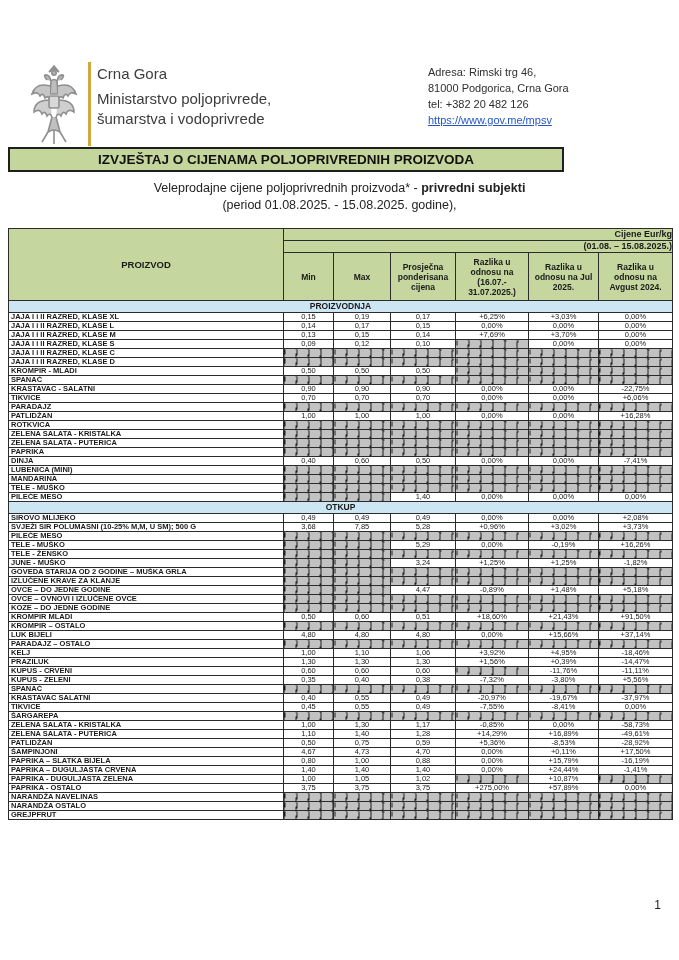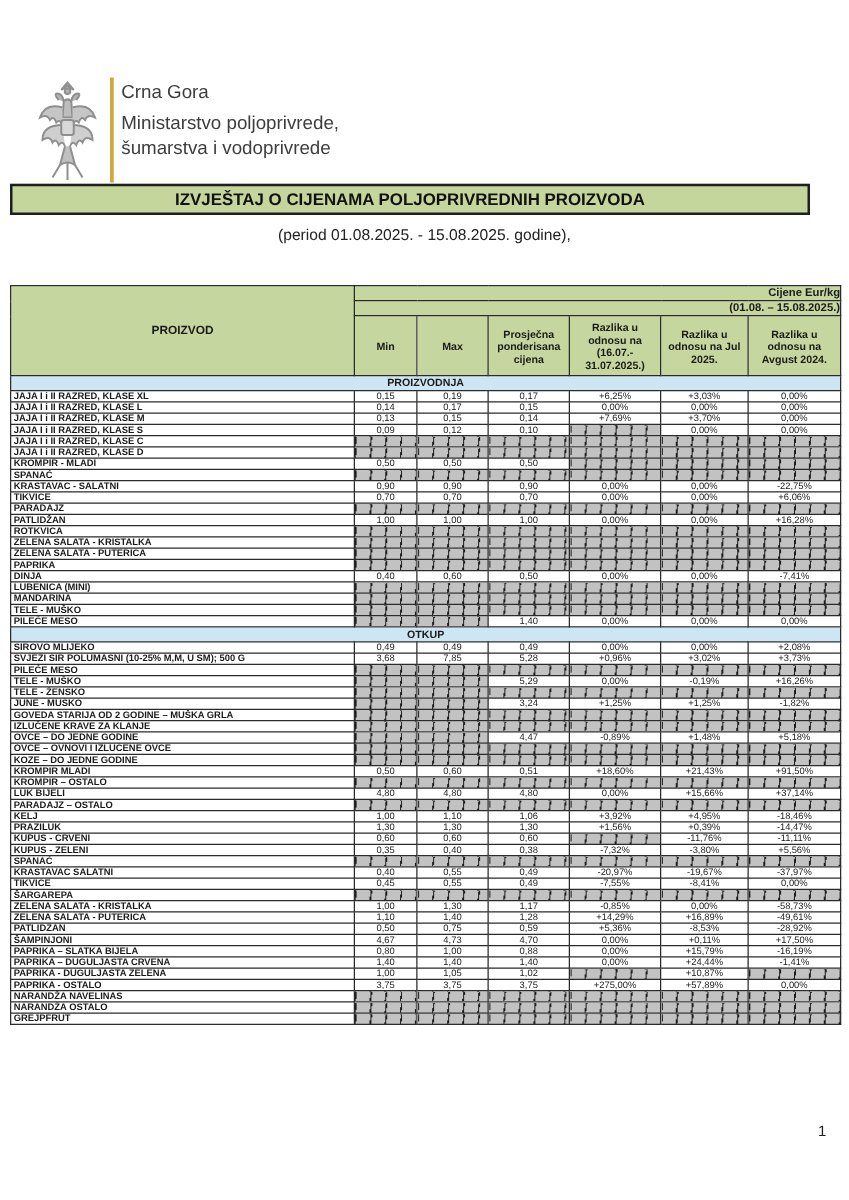--- a/index.html
+++ b/index.html
@@ -37,21 +37,21 @@
     left: 428px; top: 64px;
     font-size: 11px; line-height: 16px;
     color: #2e2e2e;
   }
   .addr-link { color: #2456c7; text-decoration: underline; }
 
   
   .title-banner {
     position: absolute;
     left: 8px; top: 147px;
-    width: 640px; height: 25px;
+    width: 556px; height: 25px;
     background: #c4d69b;
     border: 2px solid #1f1f1f;
     display: flex; align-items: center; justify-content: center;
     font-weight: bold; font-size: 13.5px;
     color: #111;
   }
   .subtitle {
     position: absolute;
     left: 0; top: 180px;
     width: 679px;
@@ -139,26 +139,35 @@
   <div class="gold-rule"></div>
 
   <div class="org-block">
     <div class="org-country">Crna Gora</div>
     <div class="org-name">
       <div>Ministarstvo poljoprivrede,</div>
       <div>šumarstva i vodoprivrede</div>
     </div>
   </div>
 
+  <div class="addr-block">
+    <div>Adresa: Rimski trg 46,</div>
+    <div>81000 Podgorica, Crna Gora</div>
+    <div>tel: +382 20 482 126</div>
+    <div><a href="#" class="addr-link">https://www.gov.me/mpsv</a></div>
+  </div>
 
   <div class="title-banner">
     <span>IZVJEŠTAJ O CIJENAMA POLJOPRIVREDNIH PROIZVODA</span>
   </div>
 
   <div class="subtitle">
+    <div>
+      <span>Veleprodajne cijene poljoprivrednih proizvoda* - </span><b>privredni subjekti</b>
+    </div>
     <div>(period 01.08.2025. - 15.08.2025. godine),</div>
   </div>
 
   <table class="price-table">
     <colgroup>
       <col style="width:275px">
         <col style="width:50px">
         <col style="width:57px">
       <col style="width:65px">
         <col style="width:73px">

